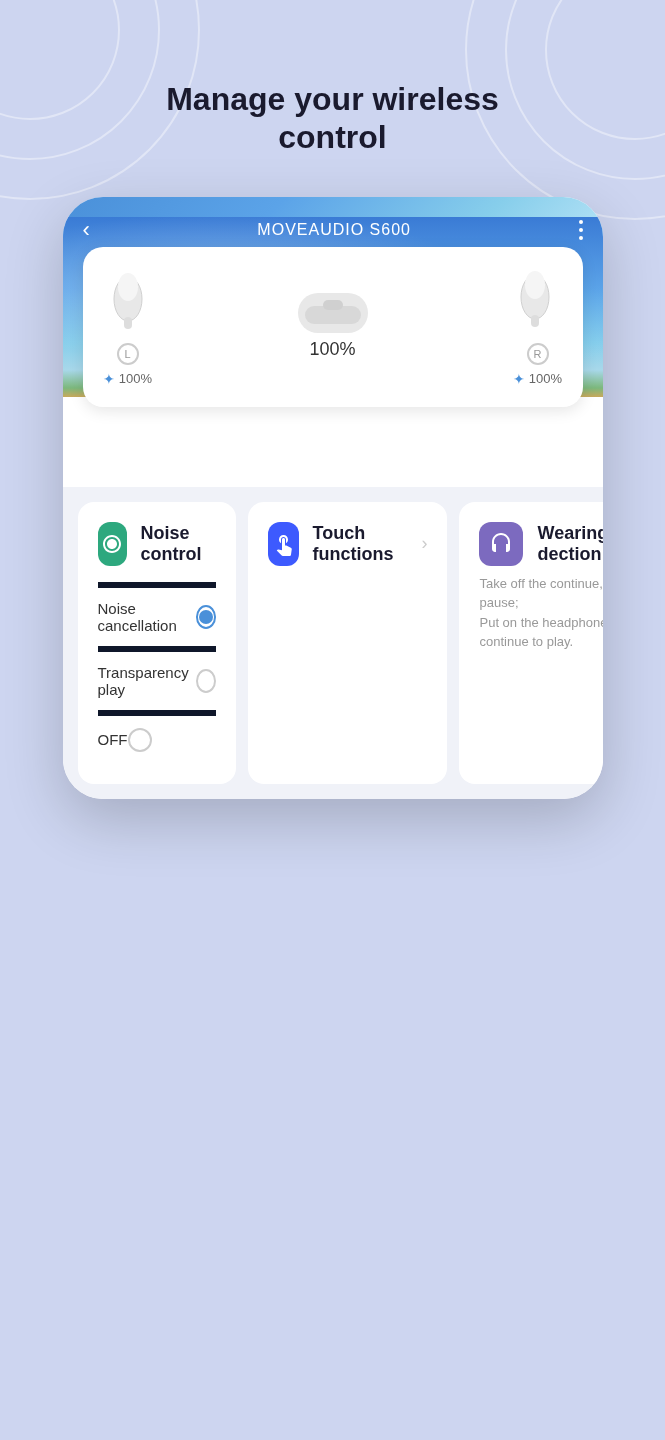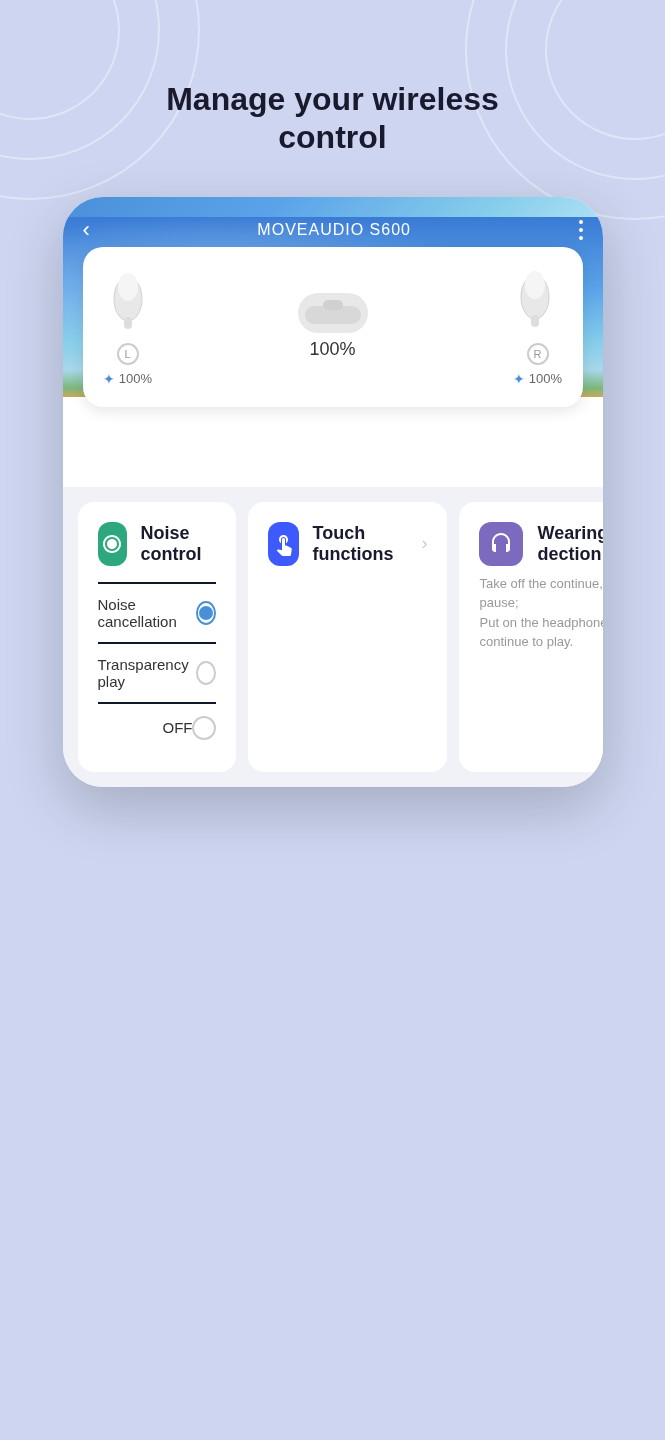--- a/index.html
+++ b/index.html
@@ -252,23 +252,23 @@
     .section-arrow {
       margin-left: auto;
       color: #ccc;
       font-size: 18px;
     }
 
     
     .radio-option {
       display: flex;
       align-items: center;
-      justify-content: flex-end;
+      justify-content: flex-start;
       padding: 12px 0;
-      border-top: 2px solid #0f172a;
+      border-top: 6px solid #0f172a;
     }
 
     .radio-label {
       font-size: 15px;
       color: #333;
     }
 
     .radio-circle {
       width: 24px;
       height: 24px;

